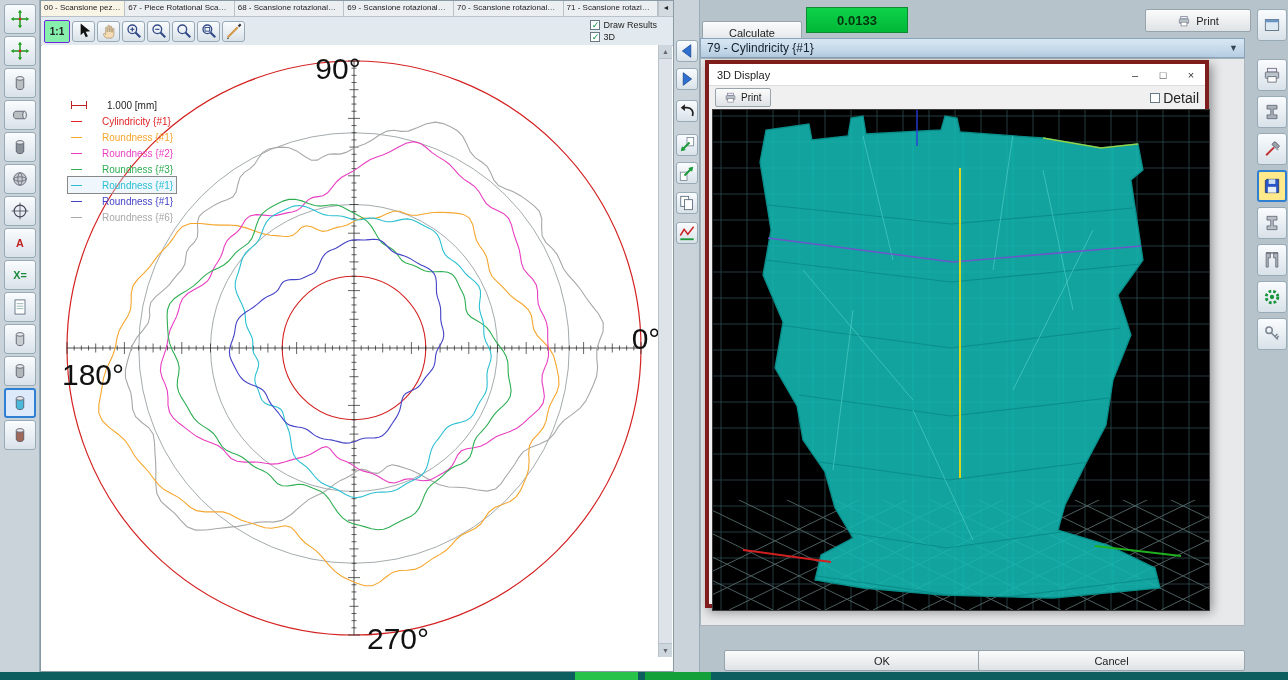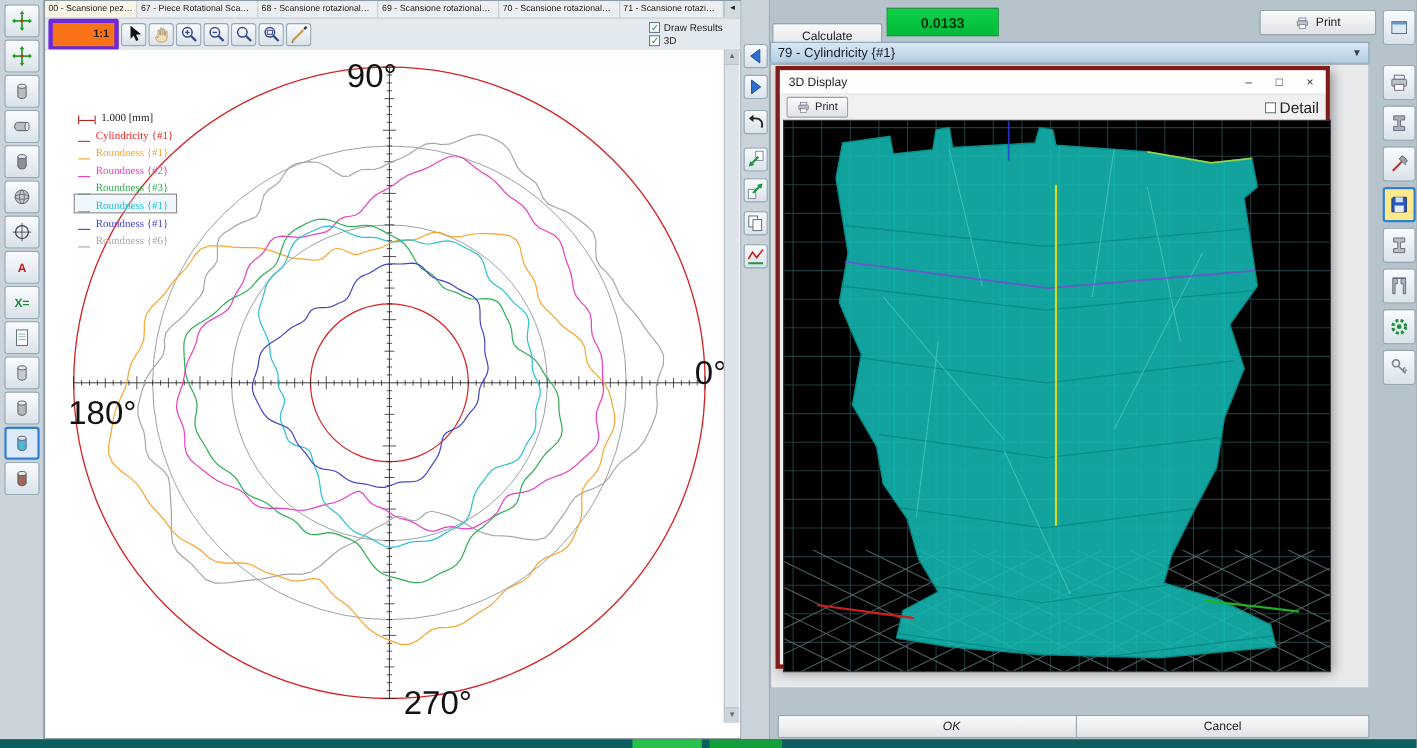--- a/index.html
+++ b/index.html
@@ -20,37 +20,37 @@
         border:1px solid #8a9aa5;box-sizing:border-box;}
   .tab-bar{height:15px;background:#dfe5ea;display:flex;align-items:stretch;font-size:8px;
         border-bottom:1px solid #b9c2c8;overflow:hidden;white-space:nowrap;}
   .tab{padding:1px 3px;border-right:1px solid #b9c2c8;background:#eceff2;overflow:hidden;
         text-overflow:ellipsis;flex:0 1 auto;line-height:12px;}
   .tab.active{background:#f8f4e6;}
   .tabscroll{margin-left:auto;width:14px;background:#d3dae0;border-left:1px solid #b9c2c8;
         font-size:7px;text-align:center;line-height:14px;flex:0 0 auto;}
   .plot-toolbar{height:28px;background:#e3eaef;border-bottom:1px solid #b9c2c8;display:flex;
         align-items:center;padding-left:3px;gap:2px;}
-  .ztool{width:24px;height:21px;background:#f97316;border:4px solid #6d28d9;font-size:10px;font-weight:bold;
-        display:flex;align-items:center;justify-content:center;border-radius:2px;padding-left:32px;}
+  .ztool{width:24px;height:21px;background:#86efac;border:1px solid #6d28d9;font-size:10px;font-weight:bold;
+        display:flex;align-items:center;justify-content:center;border-radius:2px;}
   .ptools{display:flex;gap:2px;}
   .ptools .tbtn{width:23px;height:21px;margin:0;}
   .checks{margin-left:auto;margin-right:16px;font-size:9px;display:flex;flex-direction:column;line-height:12px;}
   .checks label{display:flex;align-items:center;gap:3px;}
   .cb{width:10px;height:10px;border:1px solid #6a7a84;background:#fff;display:inline-flex;align-items:center;
         justify-content:center;font-size:9px;color:#0c8a4a;box-sizing:border-box;}
   .plot-area{position:absolute;left:1px;top:44px;width:618px;height:612px;background:#fff;overflow:hidden;}
   .vscroll{position:absolute;right:1px;top:44px;width:14px;height:612px;background:#dde3e8;
         border-left:1px solid #b9c2c8;font-size:7px;text-align:center;color:#667;box-sizing:border-box;}
   .vscroll .arr{height:13px;line-height:13px;background:#cdd6dc;border-bottom:1px solid #b9c2c8;}
   .vscroll .arr.b{position:absolute;bottom:0;left:0;right:0;border-top:1px solid #b9c2c8;border-bottom:none;}
   .status-bar{position:absolute;left:1px;bottom:1px;height:15px;width:631px;background:#eef1f3;font-size:9px;
         line-height:15px;padding-left:4px;border-top:1px solid #b9c2c8;white-space:pre;box-sizing:border-box;}
   .legend{position:absolute;left:26px;top:52px;font-size:10px;}
-  .legend-row{display:flex;align-items:flex-end;height:16px;gap:5px;padding:0 3px;font-family:Liberation Serif, serif;}
+  .legend-row{display:flex;align-items:center;height:16px;gap:20px;padding:0 3px;}
   .legend-row.sel{outline:1px solid #888;background:rgba(210,230,245,.35);}
   .legend .sw{width:11px;border-top:1.6px solid;}
   .scale-sw{width:14px;height:8px;border-left:1px solid #b22;border-right:1px solid #b22;position:relative;}
   .scale-sw::after{content:"";position:absolute;left:0;right:0;top:3.5px;border-top:1px solid #b22;}
 
   
   .mid-toolbar{position:absolute;left:674px;top:0;width:26px;height:672px;background:#c9d3d9;
         padding-top:34px;box-sizing:border-box;border-right:1px solid #9aacb7;}
   .mid-toolbar .tbtn{width:22px;height:22px;margin:6px auto 0;}
 
@@ -59,21 +59,21 @@
   .btn{position:absolute;background:linear-gradient(#fbfbfb,#dfe3e6);border:1px solid #98a4ac;border-radius:2px;
        font-size:11px;font-family:inherit;color:#222;display:flex;align-items:center;justify-content:center;box-sizing:border-box;}
   .calc{left:2px;top:9px;width:100px;height:23px;margin-top:12px;}
   .result{position:absolute;left:106px;top:7px;width:102px;height:26px;background:linear-gradient(#0ed24a,#00b837);
        border:1px solid #108a30;color:#05340f;font-weight:bold;font-size:13px;display:flex;align-items:center;justify-content:center;box-sizing:border-box;}
   .printmain{left:445px;top:9px;width:106px;height:23px;gap:5px;}
   .feat-header{position:absolute;left:0;top:38px;width:545px;height:20px;background:linear-gradient(#d9e7f3,#b6cee2);
        border:1px solid #8aa5bb;font-weight:normal;font-size:12px;display:flex;align-items:center;padding:0 6px;box-sizing:border-box;color:#14202c;}
   .feat-header .dd{margin-left:auto;font-size:9px;color:#345;}
   .list-bg{position:absolute;left:0;top:58px;width:545px;height:568px;background:#e7e9ea;border:1px solid #aab4bb;box-sizing:border-box;}
-  .okbtn{left:7px;top:650px;width:316px;height:21px;font-style:italic;}
+  .okbtn{left:24px;top:650px;width:316px;height:21px;}
   .cancelbtn{left:278px;top:650px;width:267px;height:21px;}
 
   
   .right-toolbar{position:absolute;left:1256px;top:0;width:32px;height:672px;padding-top:4px;box-sizing:border-box;}
   .right-toolbar .tbtn{width:30px;height:32px;margin:5px auto 0;}
 
   
   .dialog3d{position:absolute;left:705px;top:60px;width:504px;height:548px;background:#f0f0f0;
        border:4px solid #7f1d1d;box-shadow:3px 4px 10px rgba(0,0,0,.4);box-sizing:border-box;}
   .dlg-title{height:21px;background:#fff;display:flex;align-items:center;font-size:11px;padding-left:8px;

